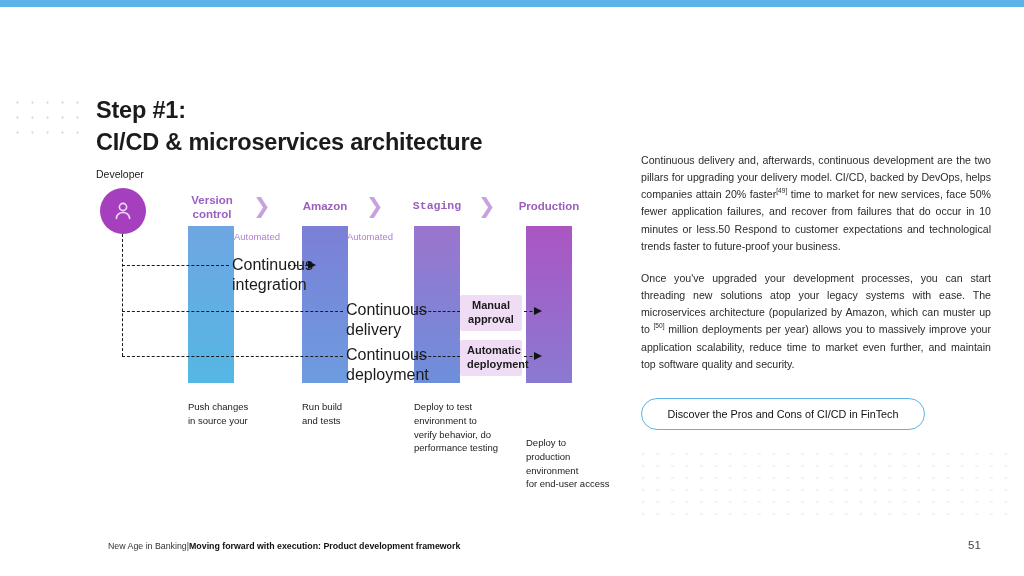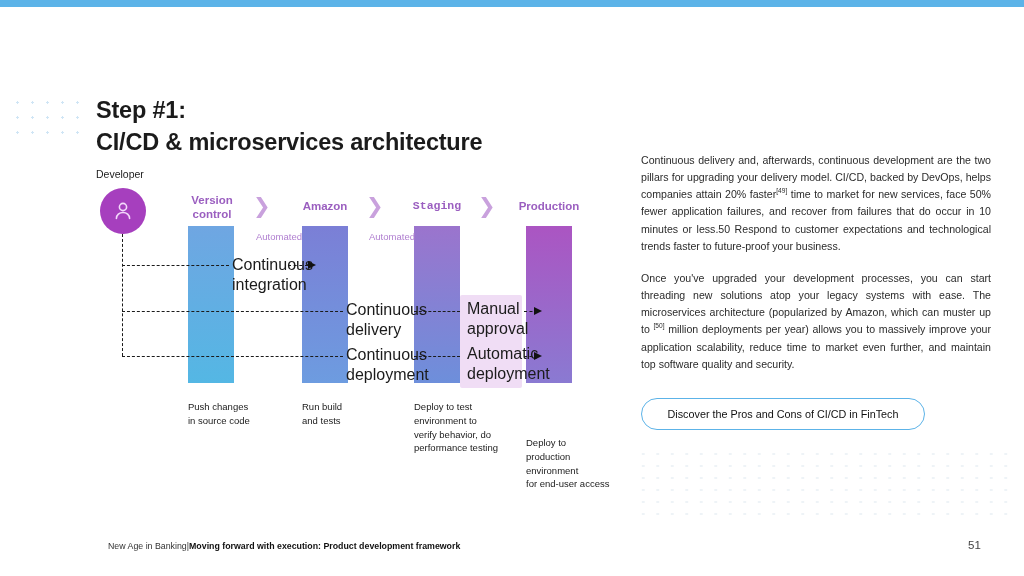--- a/index.html
+++ b/index.html
@@ -61,21 +61,21 @@
     font-family: "DejaVu Sans", sans-serif;
   }
 
   .bar { position: absolute; width: 46px; top: 226px; height: 157px; }
   .bar-1 { left: 188px; background: linear-gradient(180deg,#6fa6e2 0%, #54b7e4 100%); }
   .bar-2 { left: 302px; background: linear-gradient(180deg,#7b7fd6 0%, #6d9ce0 100%); }
   .bar-3 { left: 414px; background: linear-gradient(180deg,#9b74cd 0%, #6d8fdb 100%); }
   .bar-4 { left: 526px; background: linear-gradient(180deg,#ab55c2 0%, #8a7ad2 100%); }
 
   .automated {
-    position: absolute; font-size: 9.5px; color: #b07fd0; top: 231px; padding-left: 22px;
+    position: absolute; font-size: 9.5px; color: #b07fd0; top: 231px;
   }
 
   .flowlabel {
     position: absolute; font-size: 16px; color: #1b1b1b; line-height: 1.25;
     text-align: left;
   }
 
   .dline {
     position: absolute; height: 0; border-top: 1.4px dashed #1b1b1b;
   }
@@ -83,22 +83,22 @@
     position: absolute; width: 0; border-left: 1.4px dashed #1b1b1b;
   }
   .arrow {
     position: absolute; width: 0; height: 0;
     border-left: 8px solid #111; border-top: 4.5px solid transparent;
     border-bottom: 4.5px solid transparent;
   }
 
   .approval-box {
     position: absolute; background: #f0ddf5; border-radius: 2px;
-    font-size: 16px; color: #1b1b1b; text-align: center; line-height: 1.25;
-    padding: 4px 7px; width: 62px;
+    font-size: 11px; color: #1b1b1b; text-align: center; line-height: 1.25;
+    padding: 4px 7px; width: 62px; font-weight: bold;
   }
 
   .caption {
     position: absolute; font-size: 9.5px; color: #1b1b1b; line-height: 1.45;
     width: 96px; top: 400px;
   }
 
   
   .body-col { position: absolute; left: 641px; top: 152px; width: 350px; }
   .para {
@@ -210,21 +210,21 @@
   <div class="dline" style="left:414px; top:356px; width:46px;"></div>
   <div class="approval-box" style="left:460px; top:340px;">
     <div>Automatic</div>
     <div>deployment</div>
   </div>
   <div class="dline" style="left:524px; top:356px; width:14px;"></div>
   <div class="arrow" style="left:534px; top:352px;"></div>
 
   <div class="caption" style="left:188px;">
     <div>Push changes</div>
-    <div>in source code</div>
+    <div>in source your</div>
   </div>
   <div class="caption" style="left:302px;">
     <div>Run build</div>
     <div>and tests</div>
   </div>
   <div class="caption" style="left:414px;">
     <div>Deploy to test</div>
     <div>environment to</div>
     <div>verify behavior, do</div>
     <div>performance testing</div>

